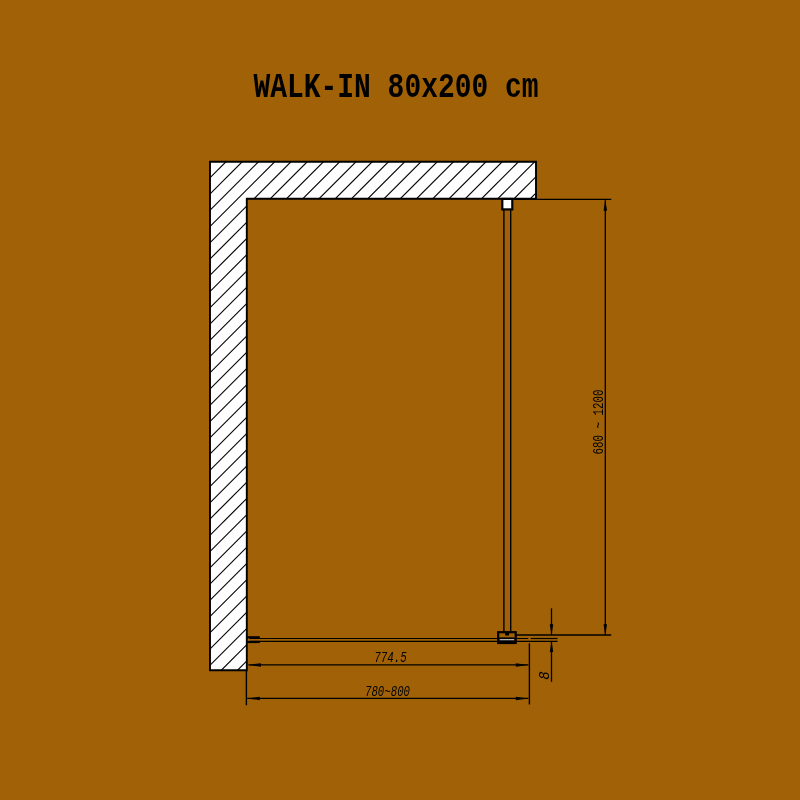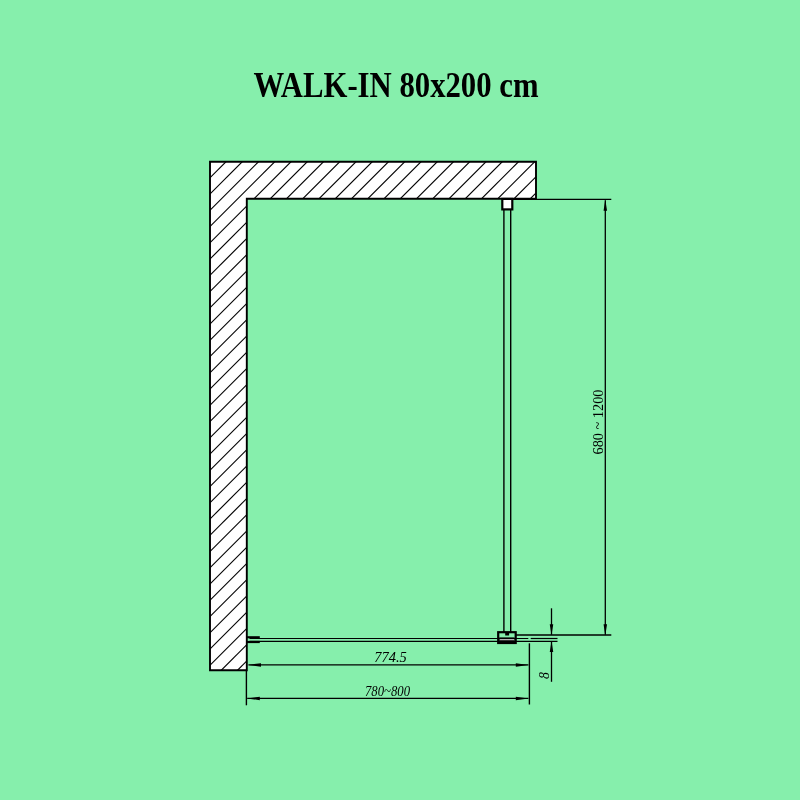--- a/index.html
+++ b/index.html
@@ -1,17 +1,17 @@
 <!DOCTYPE html>
 <html><head>
 <meta charset="utf-8">
 <style>
   html,body{margin:0;padding:0;background:#ffffff;}
-  .page{position:relative;width:800px;height:800px;background:#86efac;overflow:hidden;
-        font-family:Liberation Serif, serif;}
+  .page{position:relative;width:800px;height:800px;background:#a16207;overflow:hidden;
+        font-family:Liberation Mono, monospace;}
   svg{position:absolute;left:0;top:0;}
   text{fill:#000;}
 </style>
 </head>
 <body>
 <div class="page">
 <svg width="800" height="800" viewBox="0 0 800 800">
   <defs>
     <clipPath id="wallclip">
       <path d="M210,161.8 L536,161.8 L536,198.8 L246.8,198.8 L246.8,670.3 L210,670.3 Z"></path>

